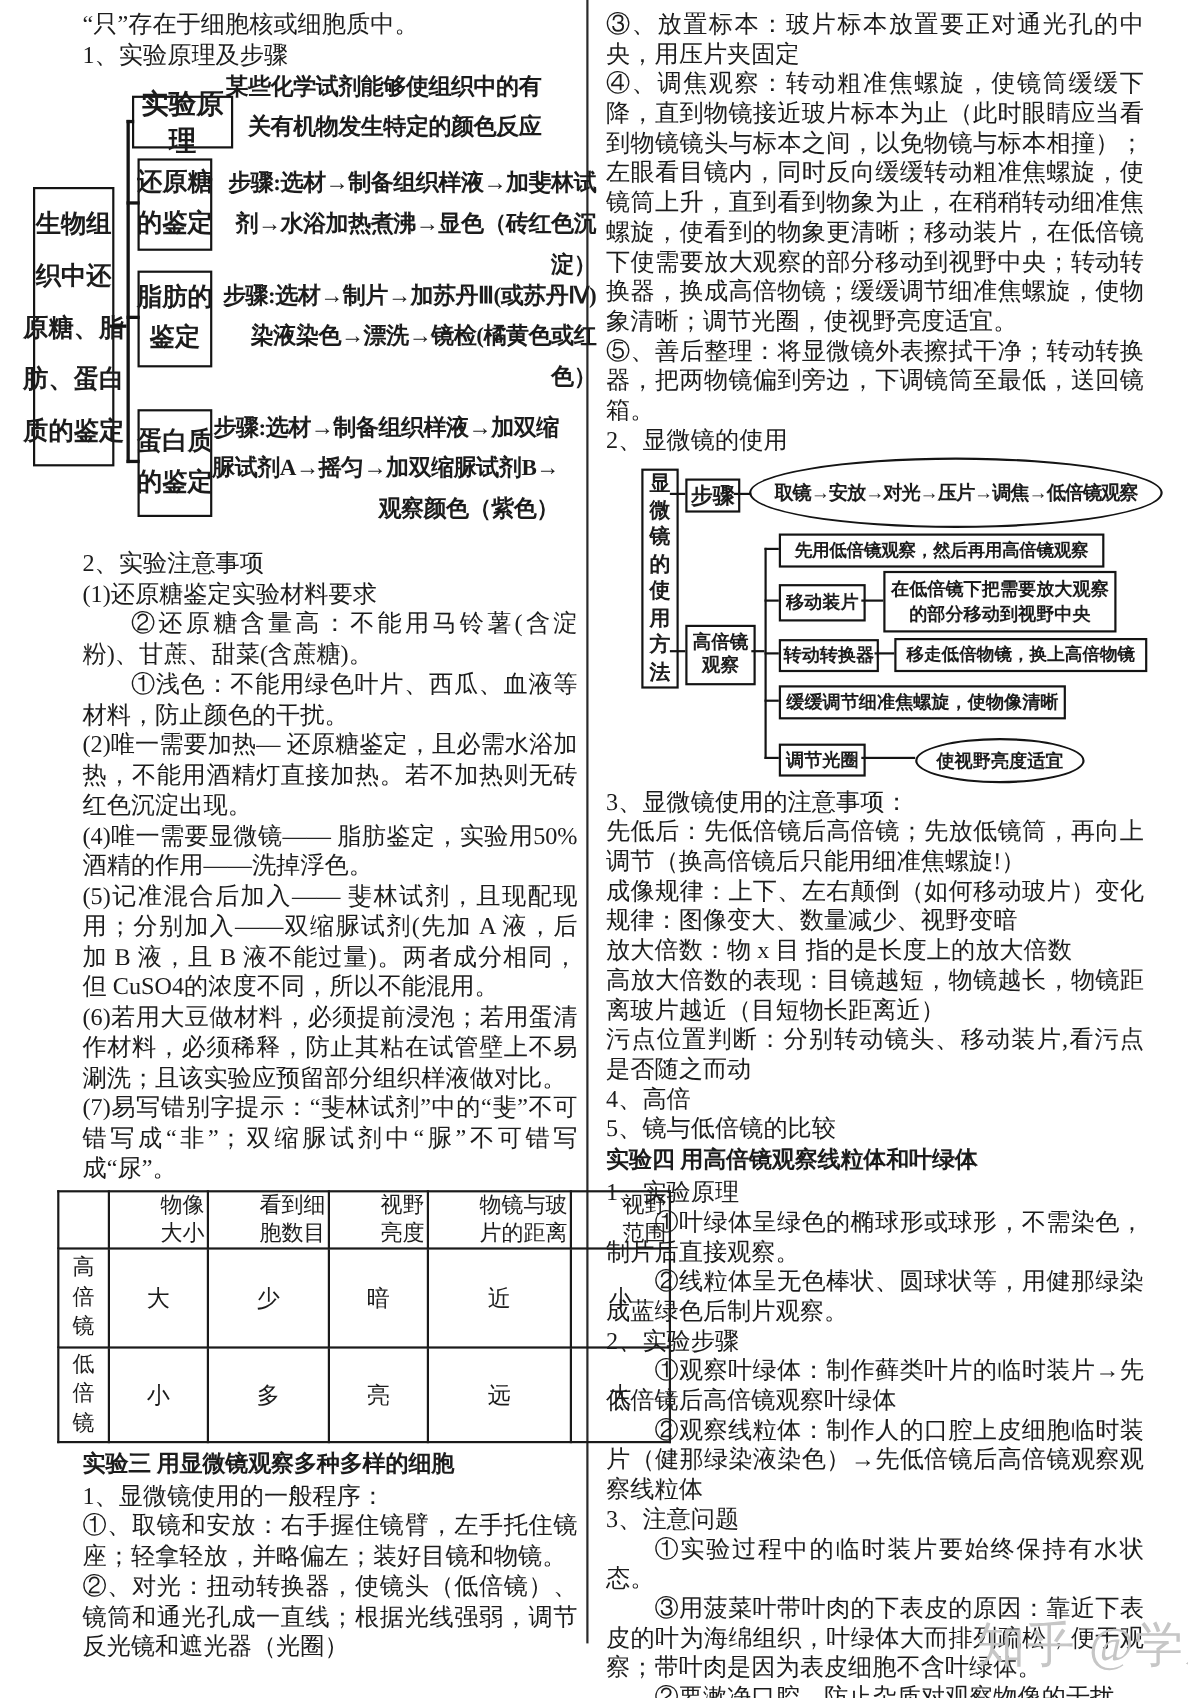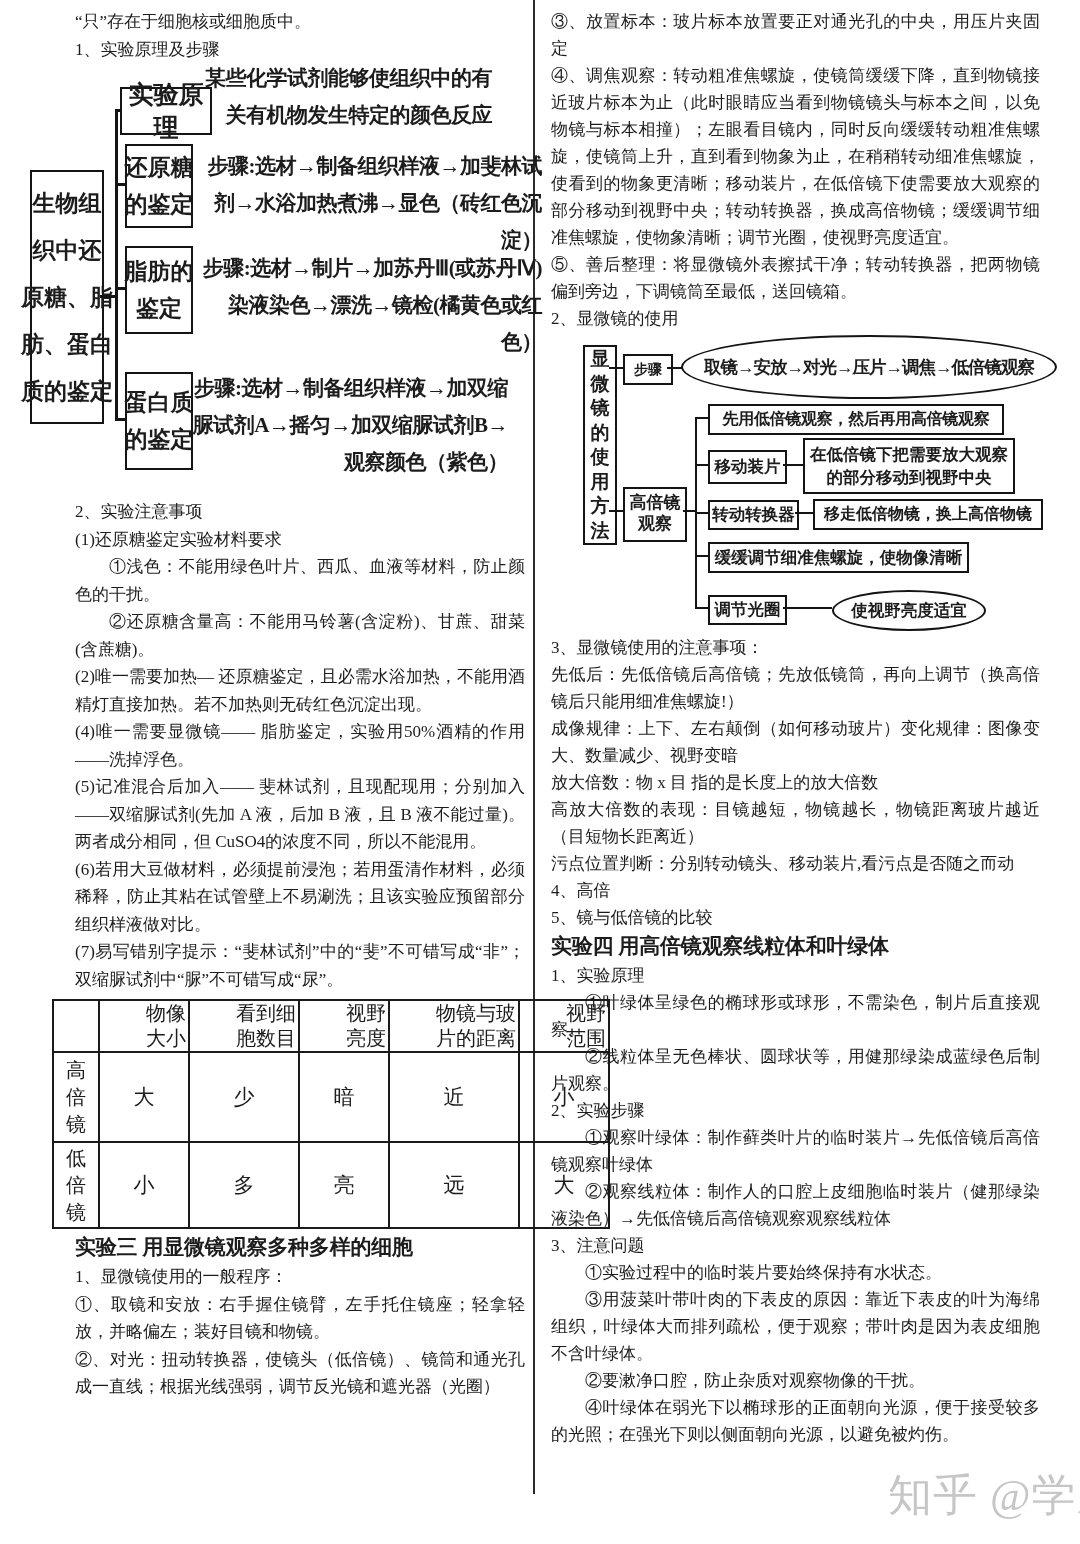--- a/index.html
+++ b/index.html
@@ -2,50 +2,50 @@
 <html><head>
 <meta charset="utf-8">
 <style>
   html,body{margin:0;padding:0;background:#ffffff;}
   .page{position:relative;width:1080px;height:1544px;background:#ffffff;overflow:hidden;
         font-family:"Liberation Serif", serif;color:#1c1c1c;}
   .divider{position:absolute;left:533px;top:0;width:2px;height:1494px;background:#2a2a2a;}
   .col{position:absolute;top:8px;}
   .colL{left:75px;width:450px;}
   .colR{left:551px;width:489px;}
-  p{margin:0;font-size:17px;line-height:27.5px;text-align:justify;}
+  p{margin:0;font-size:22px;line-height:27.5px;text-align:justify;}
   .colR p{line-height:27px;}
   .ind{text-indent:2em;}
   h2{margin:1px 0;font-size:21px;font-weight:bold;line-height:29px;letter-spacing:-0.2px;}
 
   
   .d1{position:relative;width:505px;height:430px;margin:3px 0 2px -53px;font-weight:bold;}
   .d1 .bx{position:absolute;border:2.5px solid #141414;display:flex;flex-direction:column;
           align-items:center;justify-content:center;text-align:center;background:#fff;}
   #d1root{left:8px;top:104px;width:70px;height:250px;font-size:23px;}
   #d1root div{line-height:47px;white-space:nowrap;}
   #d1n1{left:98px;top:21px;width:88px;height:44px;font-size:25px;}
   #d1n2{left:103px;top:78px;width:64px;height:80px;font-size:23px;}
-  #d1n2 div,#d1n3 div,#d1n4 div{line-height:37px;white-space:nowrap;}
+  #d1n2 div,#d1n3 div,#d1n4 div{line-height:37px;white-space:nowrap;font-family:Liberation Mono, monospace;}
   #d1n3{left:103px;top:180px;width:64px;height:84px;font-size:23px;}
   #d1n4{left:103px;top:306px;width:64px;height:94px;font-size:23px;}
   .ds{position:absolute;font-size:21px;line-height:37px;letter-spacing:-0.5px;text-align:right;}
   #d1d1{left:168px;top:-6px;width:302px;}
   #d1d2{left:168px;top:82px;width:352px;}
   #d1d3{left:168px;top:184px;width:352px;}
   #d1d4{left:168px;top:304px;width:318px;}
   .ln{position:absolute;background:#141414;}
 
   
   .d2{position:relative;width:500px;height:298px;margin:2px 0 2px -6px;font-weight:bold;}
   .d2 .bx{position:absolute;border:2px solid #141414;display:flex;align-items:center;
           justify-content:center;text-align:center;background:#fff;}
   #d2root{left:38px;top:11px;width:26px;height:196px;font-size:19px;line-height:24.5px;
           display:block;word-break:break-all;padding:0 2px;}
-  #d2steps{left:78px;top:20px;width:46px;height:27px;font-size:14px;}
+  #d2steps{left:78px;top:20px;width:46px;height:27px;font-size:20px;}
   #d2el1{left:136px;top:1px;width:372px;height:60px;border-radius:50%;font-size:17.5px;letter-spacing:-1px;}
   #d2hp{left:78px;top:153px;width:60px;height:48px;font-size:17px;line-height:21px;
         word-break:break-all;display:block;padding:3px 0 0 0;}
   #d2b1{left:163px;top:70px;width:292px;height:27px;font-size:16px;letter-spacing:-0.3px;}
   #d2b2{left:163px;top:116px;width:75px;height:30px;font-size:16.5px;}
   #d2b2d{left:258px;top:104px;width:208px;height:52px;font-size:16.5px;line-height:23px;}
   #d2b3{left:163px;top:166px;width:87px;height:26px;font-size:16.5px;}
   #d2b3d{left:268px;top:165px;width:226px;height:27px;font-size:16px;}
   #d2b4{left:163px;top:208px;width:257px;height:27px;font-size:16.5px;}
   #d2b5{left:163px;top:261px;width:75px;height:26px;font-size:16.5px;}
@@ -106,22 +106,22 @@
       <i class="ln" style="left:78px;top:229px;width:15px;height:2.5px"></i>
       <i class="ln" style="left:93px;top:43px;width:2.5px;height:312px"></i>
       <i class="ln" style="left:93px;top:43px;width:7px;height:2.5px"></i>
       <i class="ln" style="left:93px;top:117px;width:12px;height:2.5px"></i>
       <i class="ln" style="left:93px;top:221px;width:12px;height:2.5px"></i>
       <i class="ln" style="left:93px;top:352px;width:12px;height:2.5px"></i>
     </div>
 
     <p>2、实验注意事项</p>
     <p>(1)还原糖鉴定实验材料要求</p>
+    <p class="ind">②还原糖含量高：不能用马铃薯(含淀粉)、甘蔗、甜菜(含蔗糖)。</p>
     <p class="ind">①浅色：不能用绿色叶片、西瓜、血液等材料，防止颜色的干扰。</p>
-    <p class="ind">②还原糖含量高：不能用马铃薯(含淀粉)、甘蔗、甜菜(含蔗糖)。</p>
     <p>(2)唯一需要加热— 还原糖鉴定，且必需水浴加热，不能用酒精灯直接加热。若不加热则无砖红色沉淀出现。</p>
     <p>(4)唯一需要显微镜—— 脂肪鉴定，实验用50%酒精的作用——洗掉浮色。</p>
     <p>(5)记准混合后加入—— 斐林试剂，且现配现用；分别加入——双缩脲试剂(先加 A 液，后加 B 液，且 B 液不能过量)。两者成分相同，但 CuSO4的浓度不同，所以不能混用。</p>
     <p>(6)若用大豆做材料，必须提前浸泡；若用蛋清作材料，必须稀释，防止其粘在试管壁上不易涮洗；且该实验应预留部分组织样液做对比。</p>
     <p>(7)易写错别字提示：“斐林试剂”中的“斐”不可错写成“非”；双缩脲试剂中“脲”不可错写成“尿”。</p>
 
     <table class="cmp">
       <tbody>
           <tr>
         <th class="c0"></th>

